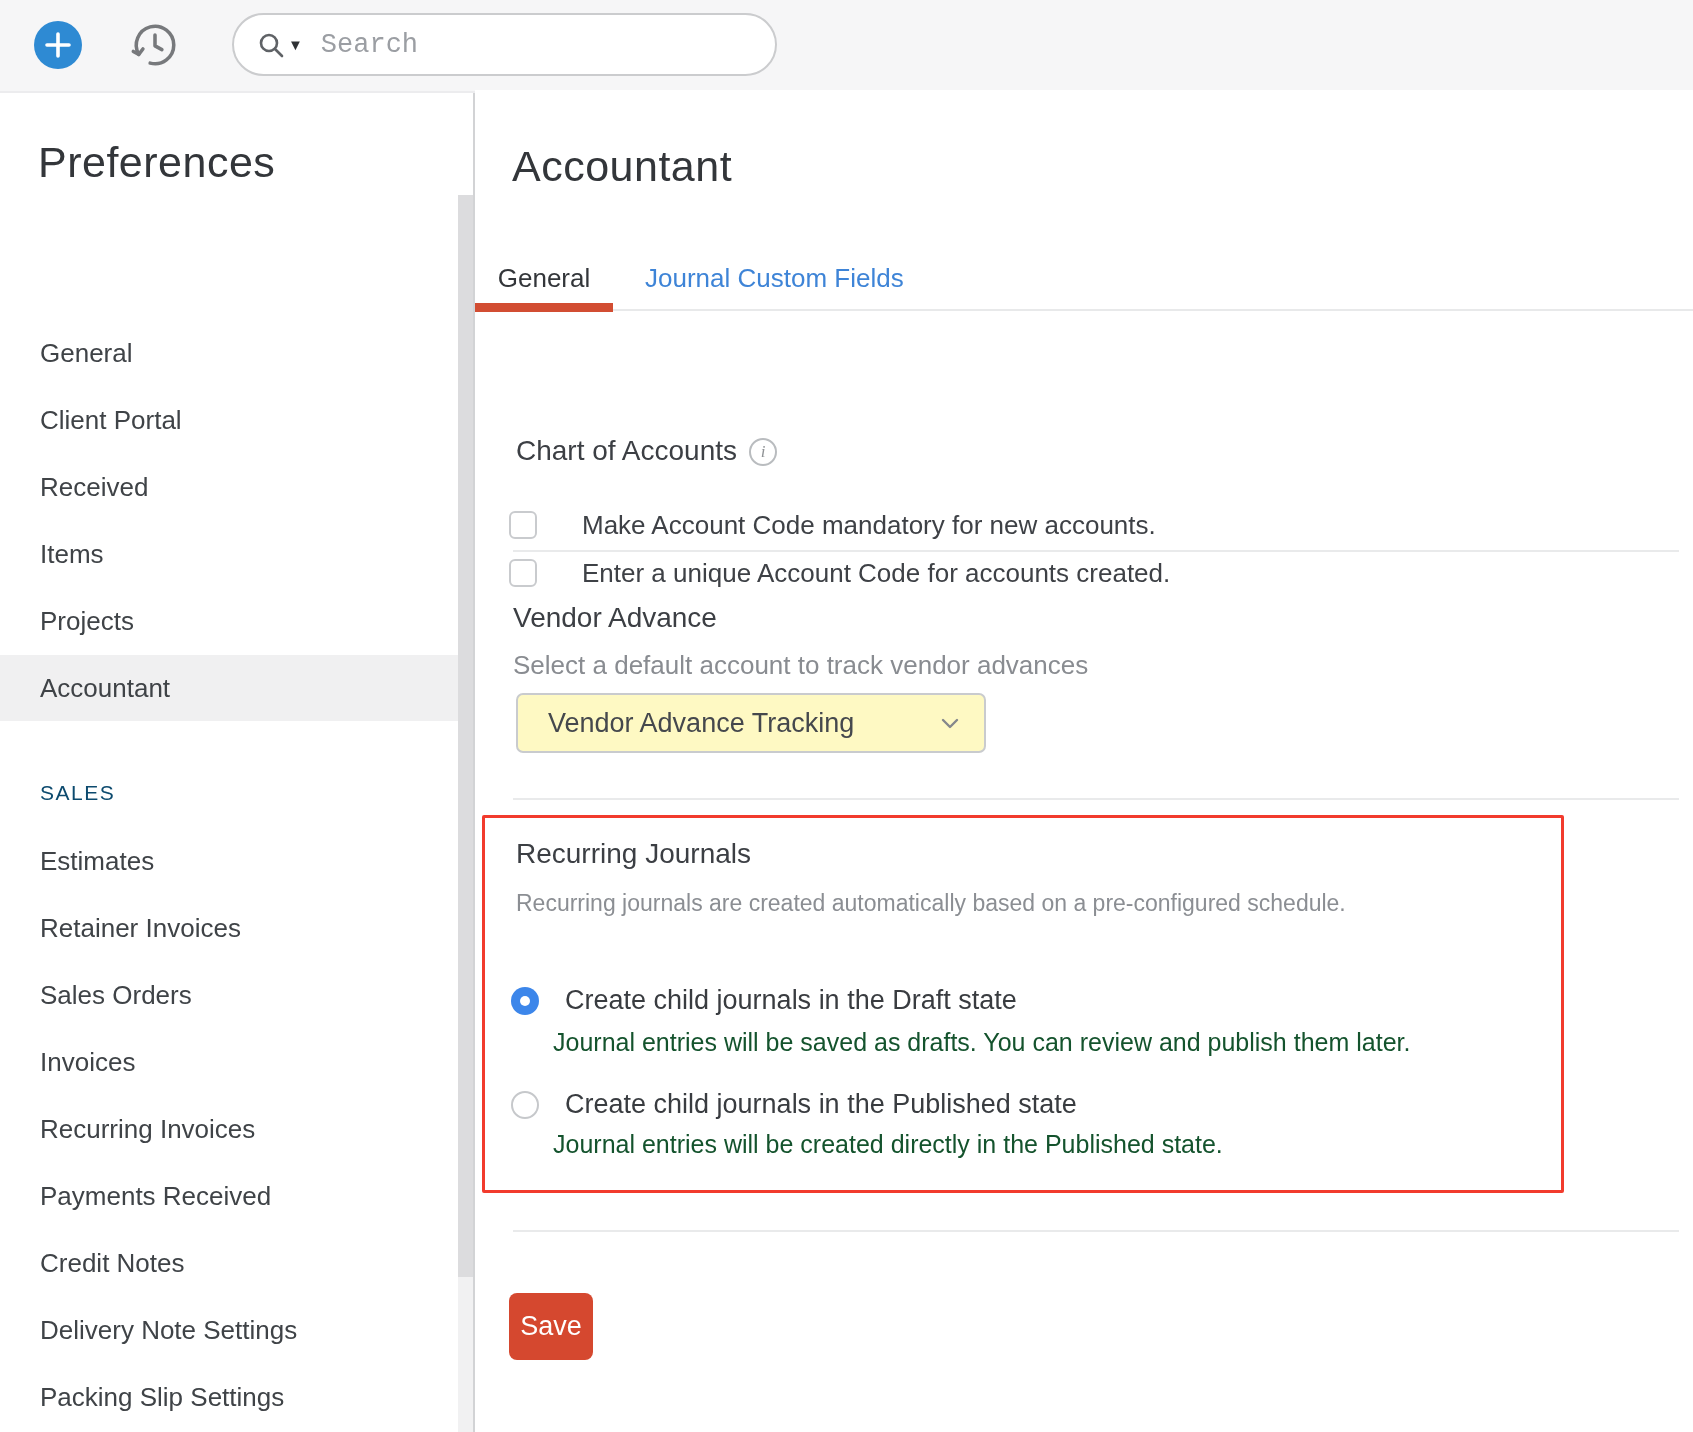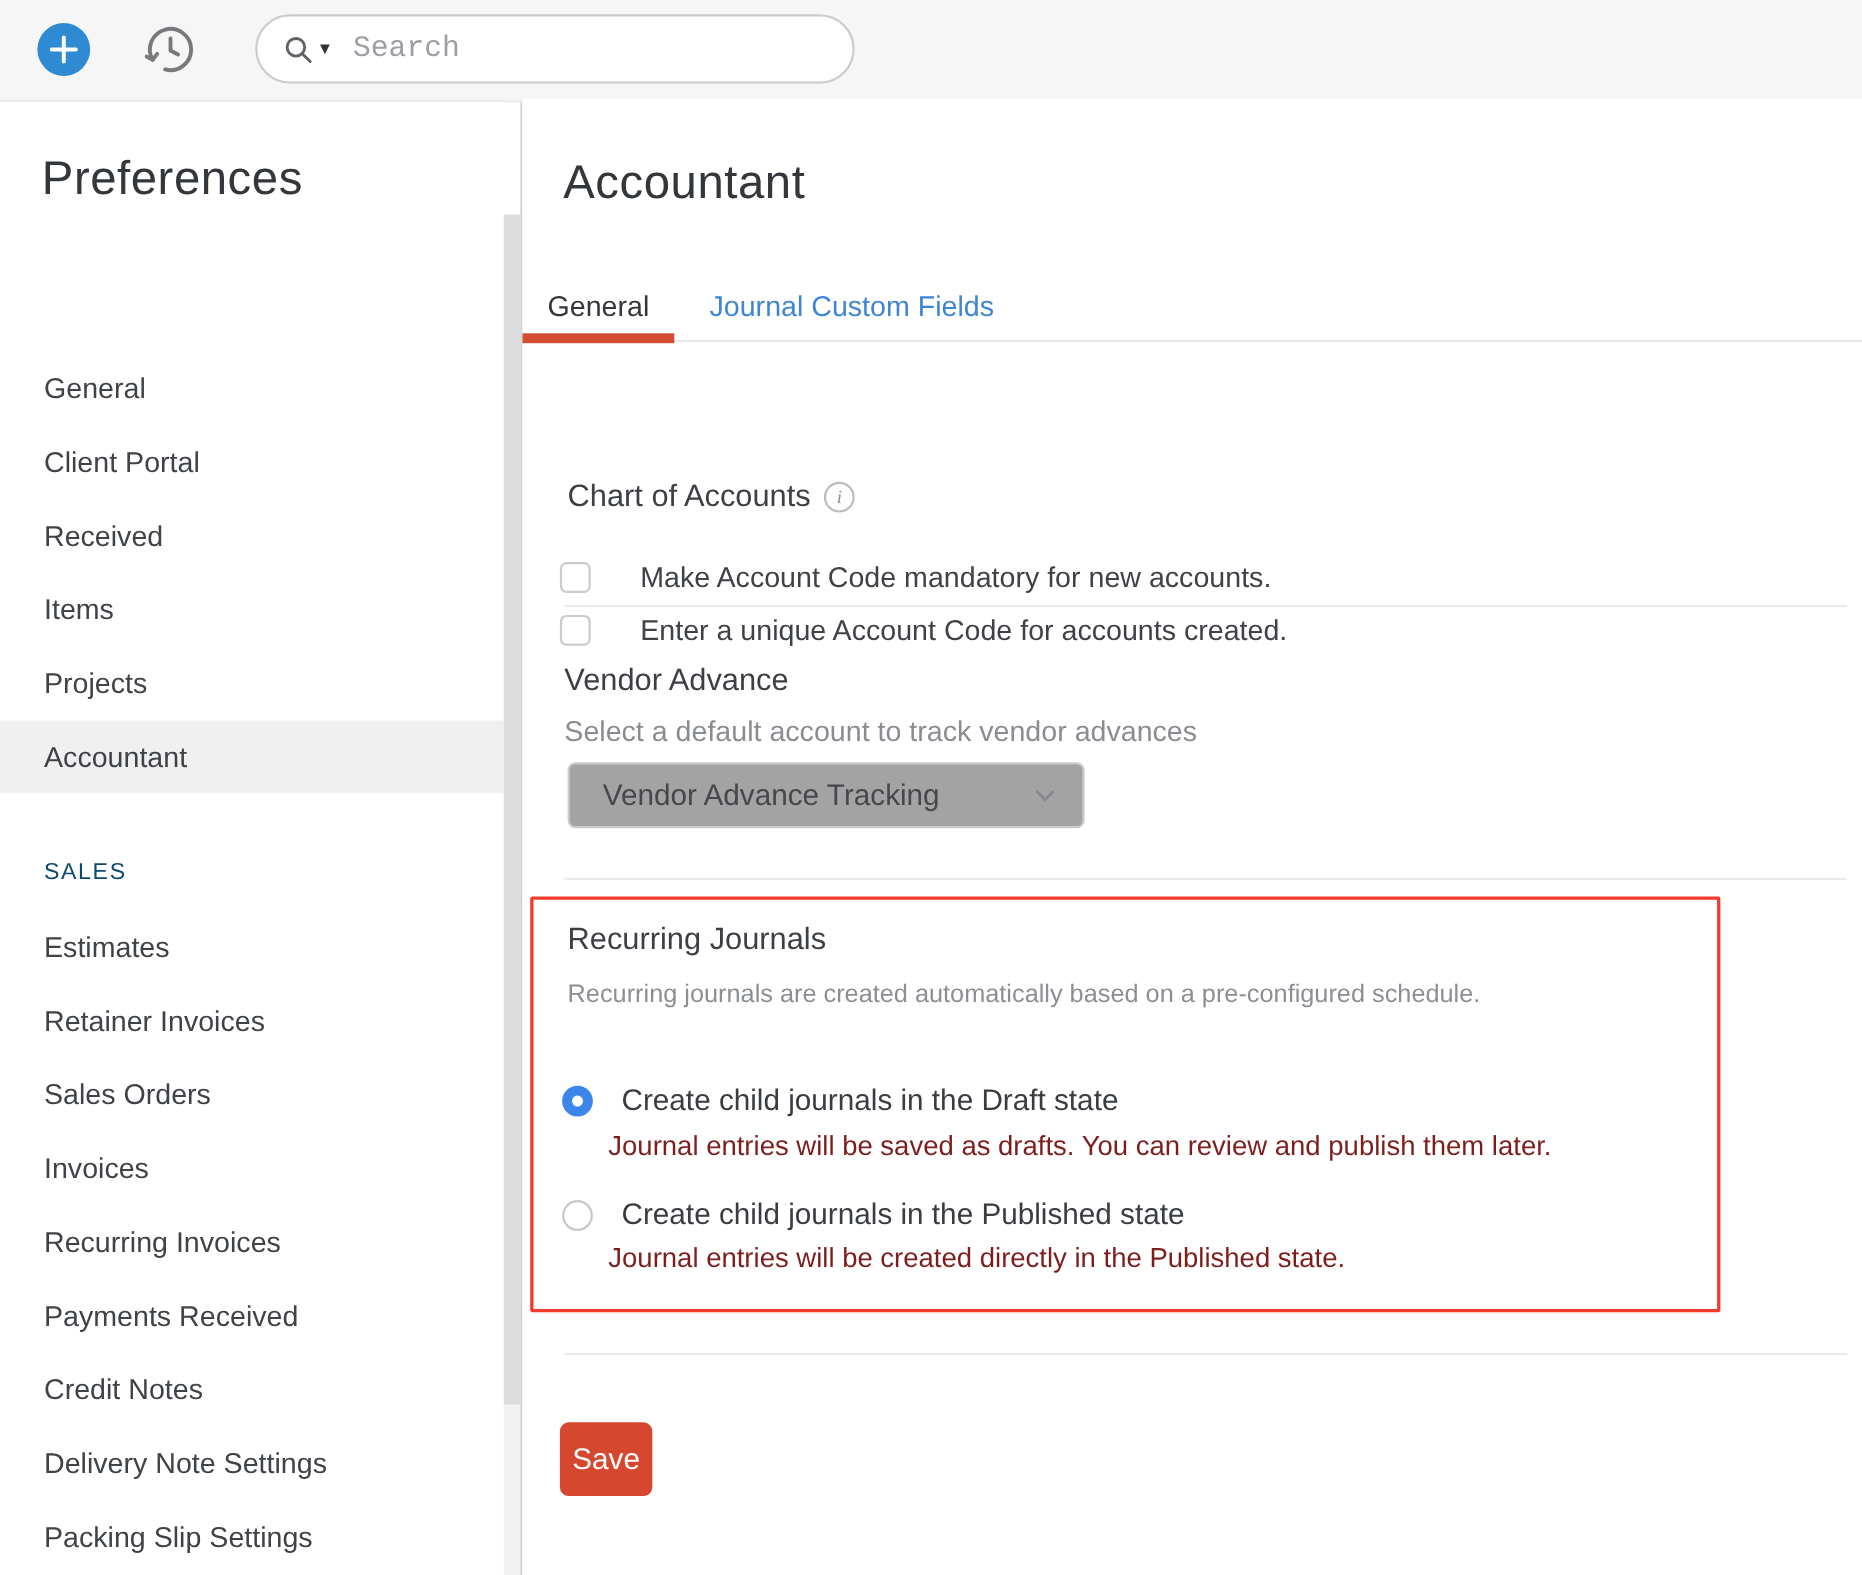--- a/index.html
+++ b/index.html
@@ -51,34 +51,34 @@
   .info-icon{display:inline-block;width:24px;height:24px;border:2px solid #b9bcbf;border-radius:50%;
              font-family:"Liberation Serif",serif;font-style:italic;font-size:17px;color:#8f9295;
              text-align:center;line-height:24px;vertical-align:3px;margin-left:12px;font-weight:400;}
   .check-row{position:absolute;left:34px;height:30px;display:flex;align-items:center;cursor:pointer;gap:28px;}
   .checkbox{width:24px;height:24px;border:2px solid #c9cbce;border-radius:6px;background:#fff;
             flex:0 0 auto;}
   .check-label{font-size:26px;color:#3e4146;margin-left:17px;white-space:nowrap;}
   .h-divider{position:absolute;left:38px;right:14px;height:2px;background:#e9eaeb;}
   .gray-text{position:absolute;font-size:26px;color:#898c91;margin:0;white-space:nowrap;}
   .select{position:absolute;left:41px;top:603px;width:470px;height:60px;border:2px solid #c9cbce;
-          border-radius:7px;box-sizing:border-box;background:#a3a3a3;display:flex;align-items:center;
+          border-radius:7px;box-sizing:border-box;background:#fef9c3;display:flex;align-items:center;
           padding:0 22px 0 30px;cursor:pointer;}
   .select .sel-text{flex:1;font-size:27px;color:#45484d;}
   .red-box{position:absolute;left:7px;top:725px;width:1082px;height:378px;border:3px solid #f23b2d;
            box-sizing:border-box;border-radius:2px;}
   .small-gray{position:absolute;left:41px;font-size:23px;color:#8b8e93;margin:0;white-space:nowrap;}
   .radio-row{position:absolute;left:36px;display:flex;align-items:center;cursor:pointer;}
   .radio{width:28px;height:28px;border-radius:50%;box-sizing:border-box;flex:0 0 auto;position:relative;}
   .radio.on{background:#3c86ea;}
   .radio.on::after{content:"";position:absolute;left:9px;top:9px;width:10px;height:10px;
                    border-radius:50%;background:#fff;}
   .radio.off{background:#fff;border:2px solid #c6c8cb;}
   .radio-label{font-size:27px;color:#393c40;margin-left:26px;white-space:nowrap;}
-  .radio-desc{position:absolute;left:78px;font-size:25px;color:#7f1d1d;margin:0;white-space:nowrap;}
+  .radio-desc{position:absolute;left:78px;font-size:25px;color:#14532d;margin:0;white-space:nowrap;}
   .save-btn{position:absolute;left:34px;top:1203px;width:84px;height:67px;background:#d5482f;
             color:#fff;border:none;border-radius:8px;font-family:"Liberation Sans",sans-serif;
             font-size:27px;cursor:pointer;}
 </style>
 </head>
 <body>
 
 <div class="page">
 
   <header class="topbar">

